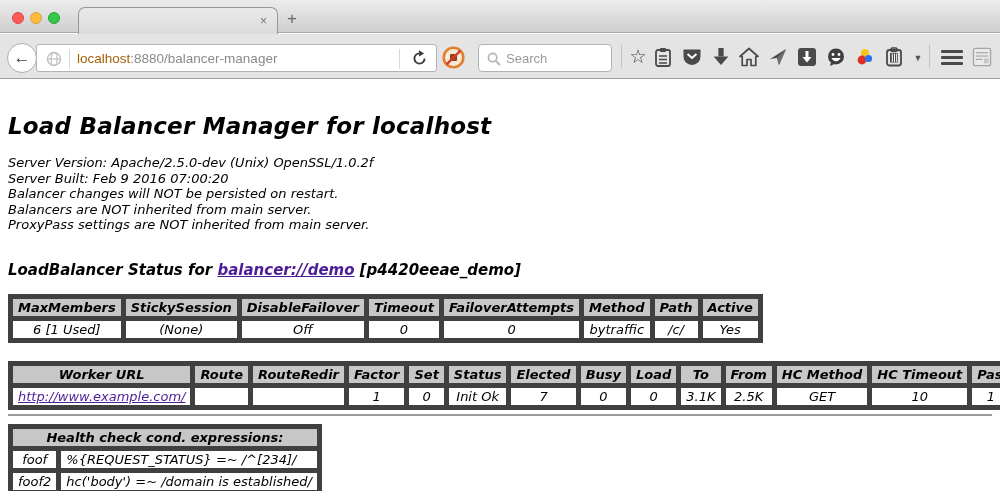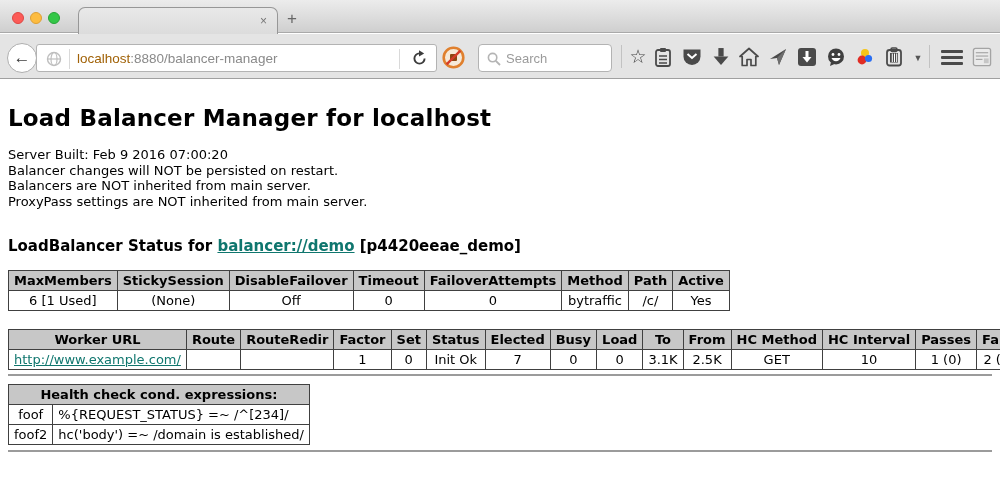--- a/index.html
+++ b/index.html
@@ -52,28 +52,28 @@
 
   .tbicon { position:absolute; top:13px; width:20px; height:20px; text-align:center; color:#4a4a4a; }
   .vsep { position:absolute; top:11px; width:1px; height:23px; background:#c2c2c2; }
   #star-icon { left:628px; font-size:19px; line-height:20px; color:#3f3f3f; }
   #caret-icon { left:908px; font-size:9px; color:#555; line-height:22px; }
   #menu-icon { left:941px; top:16px; width:22px; }
   #menu-icon div { height:3px; background:#4a4a4a; margin-bottom:3px; border-radius:1px; }
 
   
   #content { position:absolute; top:80px; left:0; width:1000px; height:411px; background:#fff;
-             padding:4px 8px; font-family:"DejaVu Sans", sans-serif; font-size:13px; color:#000; }
+             padding:12px 8px; font-family:"DejaVu Sans", sans-serif; font-size:13px; color:#000;font-style:italic; }
   #page-title { font-size:23px; font-weight:bold; margin-top:21px; letter-spacing:.2px; }
   #server-info { margin-top:16px; line-height:15.5px; }
   #balancer-heading { margin-top:28px; font-size:15px; font-weight:bold; }
-  a.plink { color:#0f766e; text-decoration:underline; }
+  a.plink { color:#4c1d95; text-decoration:underline; }
 
   table { border-collapse:collapse; font-size:13px; }
-  th, td { border:1px solid #404040; padding:1px 5px; text-align:center; height:20px;
+  th, td { border:5px solid #404040; padding:1px 5px; text-align:center; height:20px;
            white-space:nowrap; }
   th { background:#c7c7c7; font-weight:bold; }
   td.cell-left { text-align:left; }
 
   #balancer-table { margin-top:15px; }
   #balancer-table th:nth-child(1){min-width:88px}  #balancer-table th:nth-child(2){min-width:86px}
   #balancer-table th:nth-child(3){min-width:100px} #balancer-table th:nth-child(4){min-width:52px}
   #balancer-table th:nth-child(5){min-width:104px} #balancer-table th:nth-child(6){min-width:54px}
   #balancer-table th:nth-child(7){min-width:28px}  #balancer-table th:nth-child(8){min-width:36px}
 
@@ -215,20 +215,21 @@
       <line x1="4" y1="9.5" x2="17" y2="9.5" stroke="#8f8f8f" stroke-width="1.2"></line>
       <line x1="4" y1="13" x2="11" y2="13" stroke="#8f8f8f" stroke-width="1.2"></line>
       <rect x="12.5" y="12" width="5" height="5" fill="#bdbdbd"></rect>
     </svg>
   </div>
 
   <div id="content">
     <div id="page-title">Load Balancer Manager for localhost</div>
 
     <div id="server-info">
+      <div>Server Version: Apache/2.5.0-dev (Unix) OpenSSL/1.0.2f</div>
       <div>Server Built: Feb 9 2016 07:00:20</div>
       <div>Balancer changes will NOT be persisted on restart.</div>
       <div>Balancers are NOT inherited from main server.</div>
       <div>ProxyPass settings are NOT inherited from main server.</div>
     </div>
 
     <div id="balancer-heading"><span>LoadBalancer Status for </span><a class="plink" href="#">balancer://demo</a><span> [p4420eeae_demo]</span></div>
 
     <table id="balancer-table">
       <tbody>
@@ -263,21 +264,21 @@
         <th>RouteRedir</th>
         <th>Factor</th>
         <th>Set</th>
         <th>Status</th>
         <th>Elected</th>
         <th>Busy</th>
         <th>Load</th>
         <th>To</th>
         <th>From</th>
         <th>HC Method</th>
-        <th>HC Interval</th>
+        <th>HC Timeout</th>
         <th>Passes</th>
         <th>Fails</th>
 
       </tr>
       <tr>
         <td class="cell-left"><a class="plink" href="#">http://www.example.com/</a></td>
         <td></td>
         <td></td>
         <td>1</td>
         <td>0</td>

